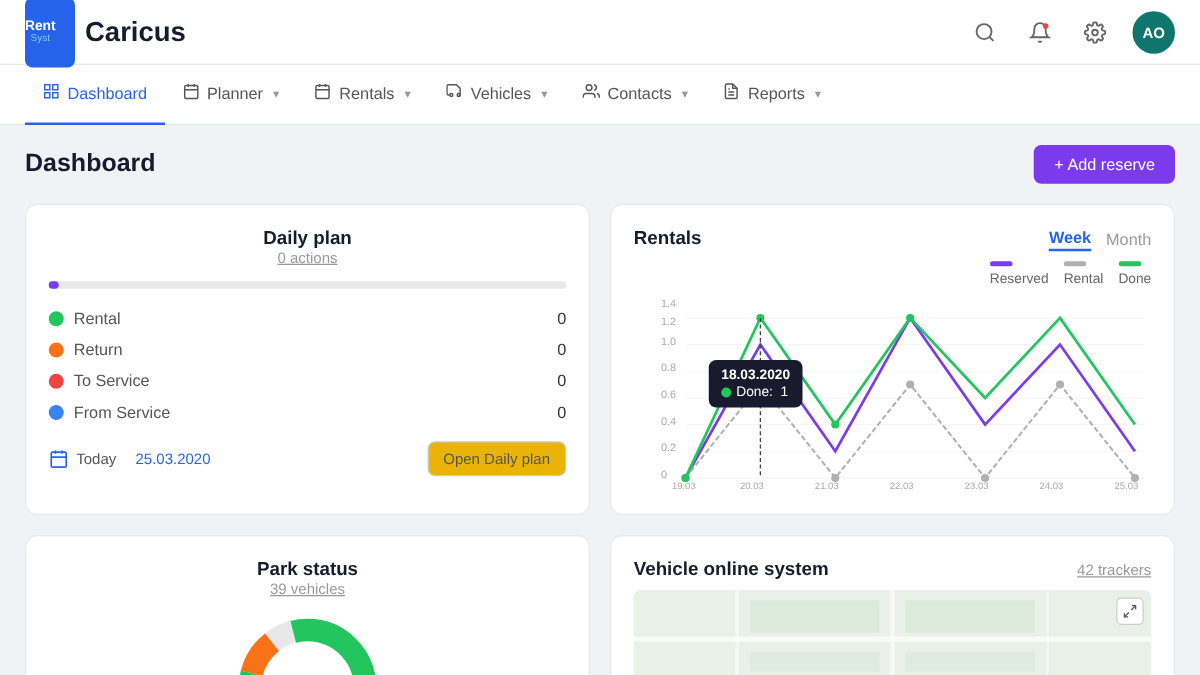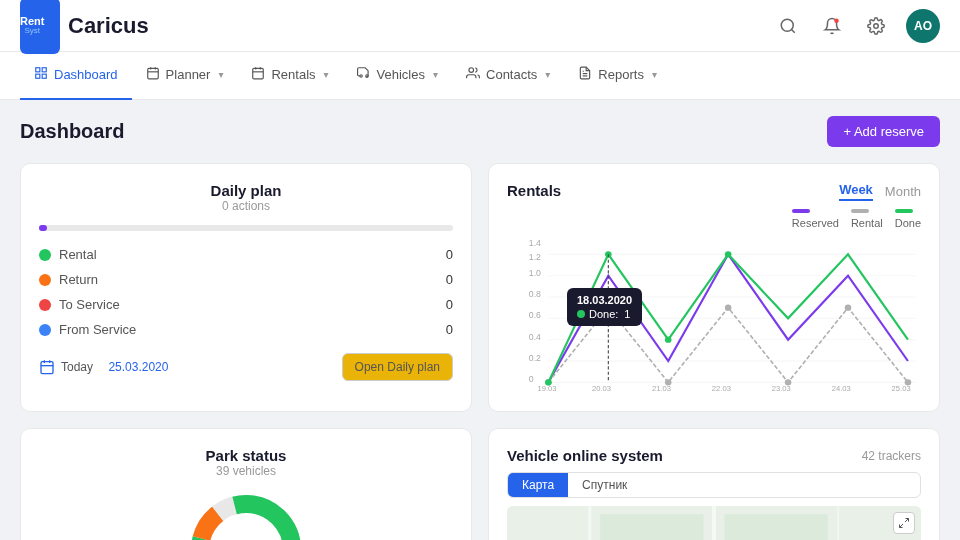--- a/index.html
+++ b/index.html
@@ -30,21 +30,21 @@
     .page-title { font-size: 20px; font-weight: 600; color: #1a1a2e; }
     .btn-add-reserve { background: #7c3aed; color: #fff; border: none; padding: 8px 16px; border-radius: 6px; font-size: 13px; cursor: pointer; }
 
     
     .dashboard-grid { display: grid; grid-template-columns: 1fr 1fr; gap: 16px; }
 
     
     .card { background: #fff; border-radius: 10px; padding: 18px; border: 1px solid #e8e8e8; }
     .card-header { display: flex; justify-content: space-between; align-items: center; margin-bottom: 12px; flex-direction: column; }
     .card-title { font-size: 15px; font-weight: 600; color: #1a1a2e; }
-    .card-badge { font-size: 12px; color: #999; }
+    .card-badge { font-size: 12px; color: #999; text-decoration: underline; }
 
     
     .progress-bar-wrap { background: #e8e8e8; border-radius: 4px; height: 6px; margin-bottom: 16px; }
     .progress-bar-fill { background: #7c3aed; height: 6px; border-radius: 4px; width: 2%; }
     .plan-rows { display: flex; flex-direction: column; gap: 10px; margin-bottom: 16px; }
     .plan-row { display: flex; align-items: center; justify-content: space-between; }
     .plan-row-left { display: flex; align-items: center; gap: 8px; color: #555; }
     .dot { width: 12px; height: 12px; border-radius: 50%; }
     .dot-green { background: #22c55e; }
     .dot-orange { background: #f97316; }
@@ -353,24 +353,20 @@
           <circle cx="60" cy="60" r="46" fill="none" stroke="#f97316" stroke-width="18" stroke-dasharray="30 259" stroke-dashoffset="-228" transform="rotate(-90 60 60)"></circle>
         </svg>
       </div>
     </div>
 
     <div class="card">
       <div class="vos-header">
         <span class="card-title">Vehicle online system</span>
         <span class="card-badge">42 trackers</span>
       </div>
-      <div class="map-tabs">
-        <button class="map-tab active">Карта</button>
-        <button class="map-tab">Спутник</button>
-      </div>
       <div class="map-area">
         
         <svg width="100%" height="100%" viewBox="0 0 400 120" preserveAspectRatio="xMidYMid slice">
           <rect width="400" height="120" fill="#e8f0e8"></rect>
 
           <line x1="0" y1="40" x2="400" y2="40" stroke="#fff" stroke-width="4" opacity="0.7"></line>
           <line x1="0" y1="70" x2="400" y2="70" stroke="#fff" stroke-width="3" opacity="0.5"></line>
           <line x1="0" y1="95" x2="400" y2="95" stroke="#fff" stroke-width="2" opacity="0.4"></line>
 
           <line x1="80" y1="0" x2="80" y2="120" stroke="#fff" stroke-width="3" opacity="0.5"></line>

